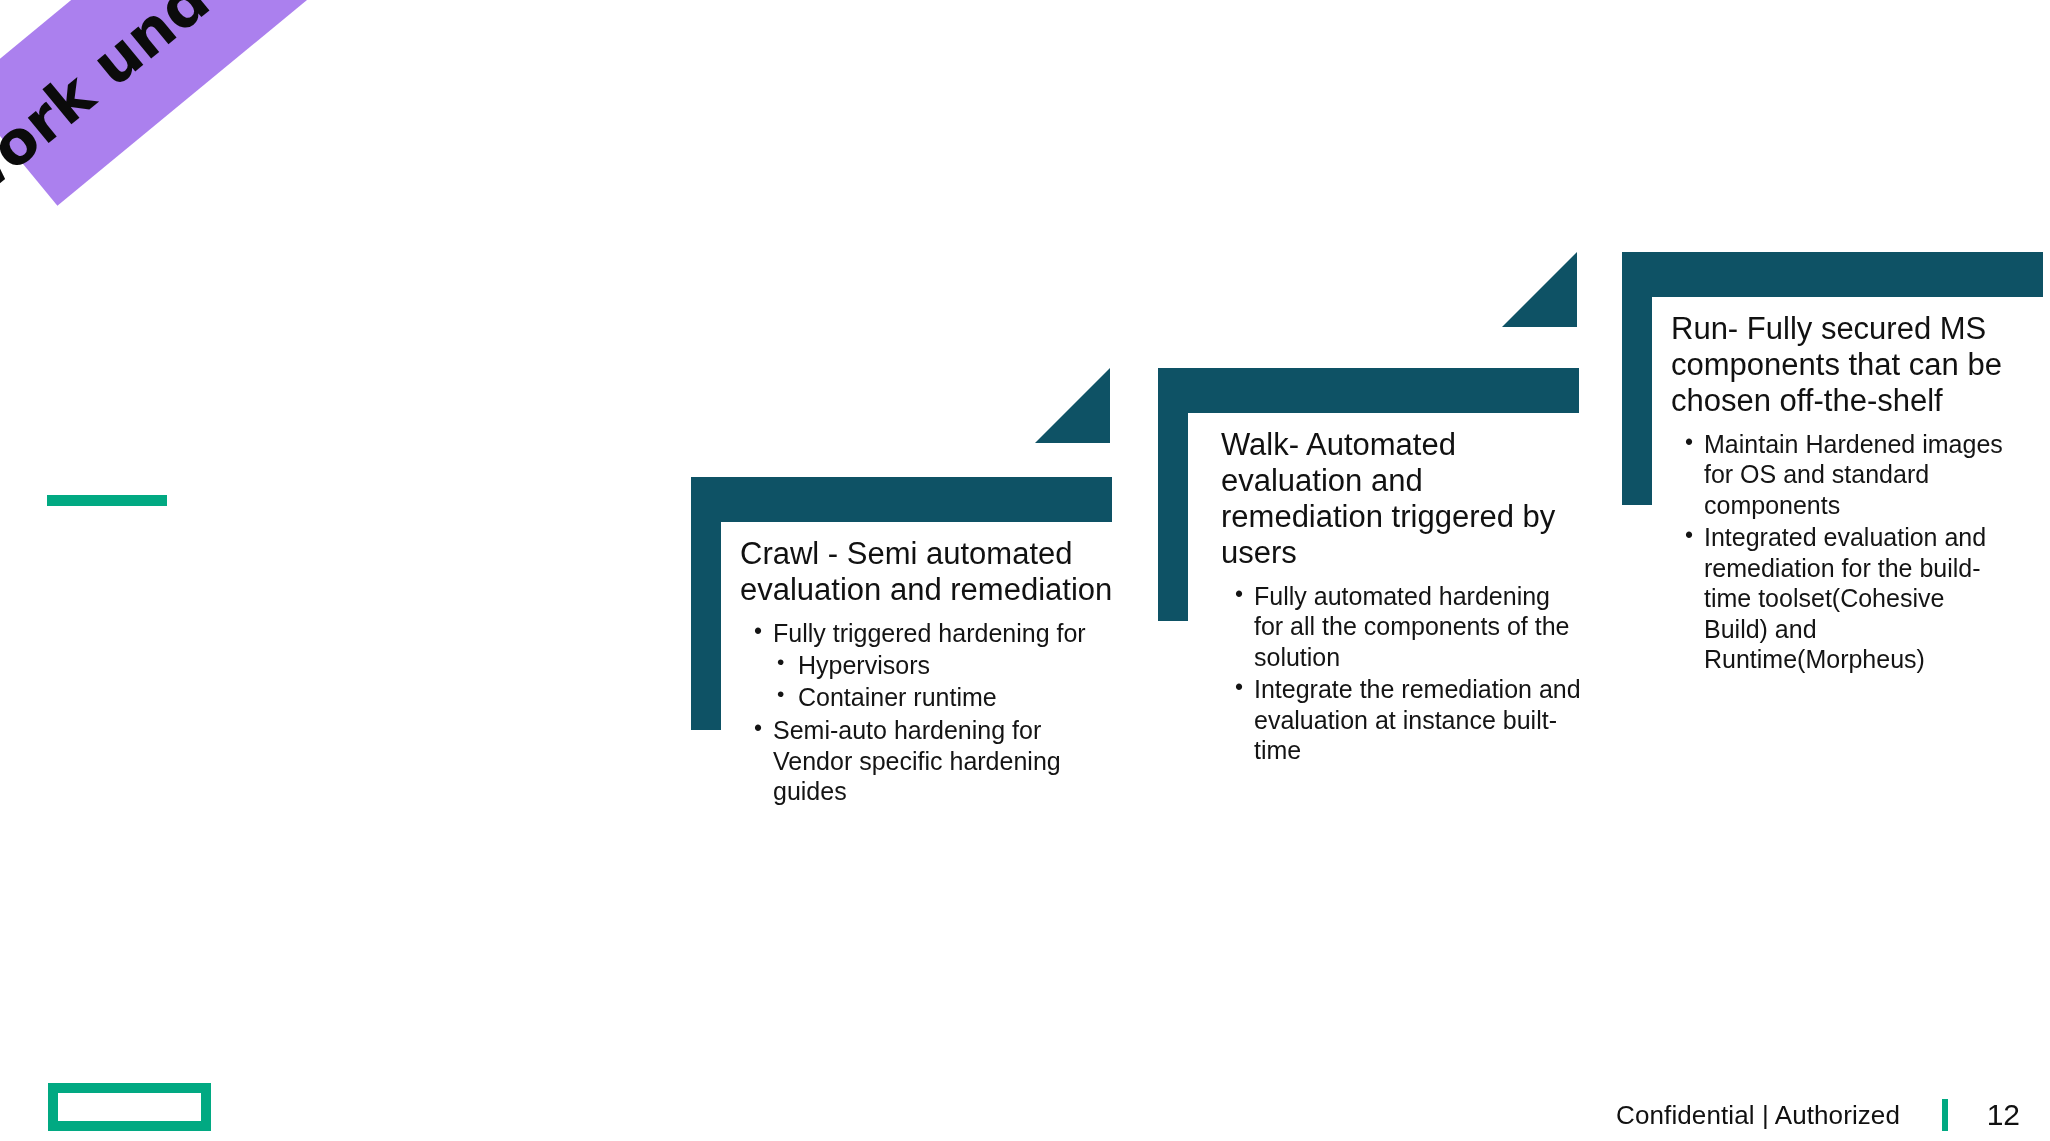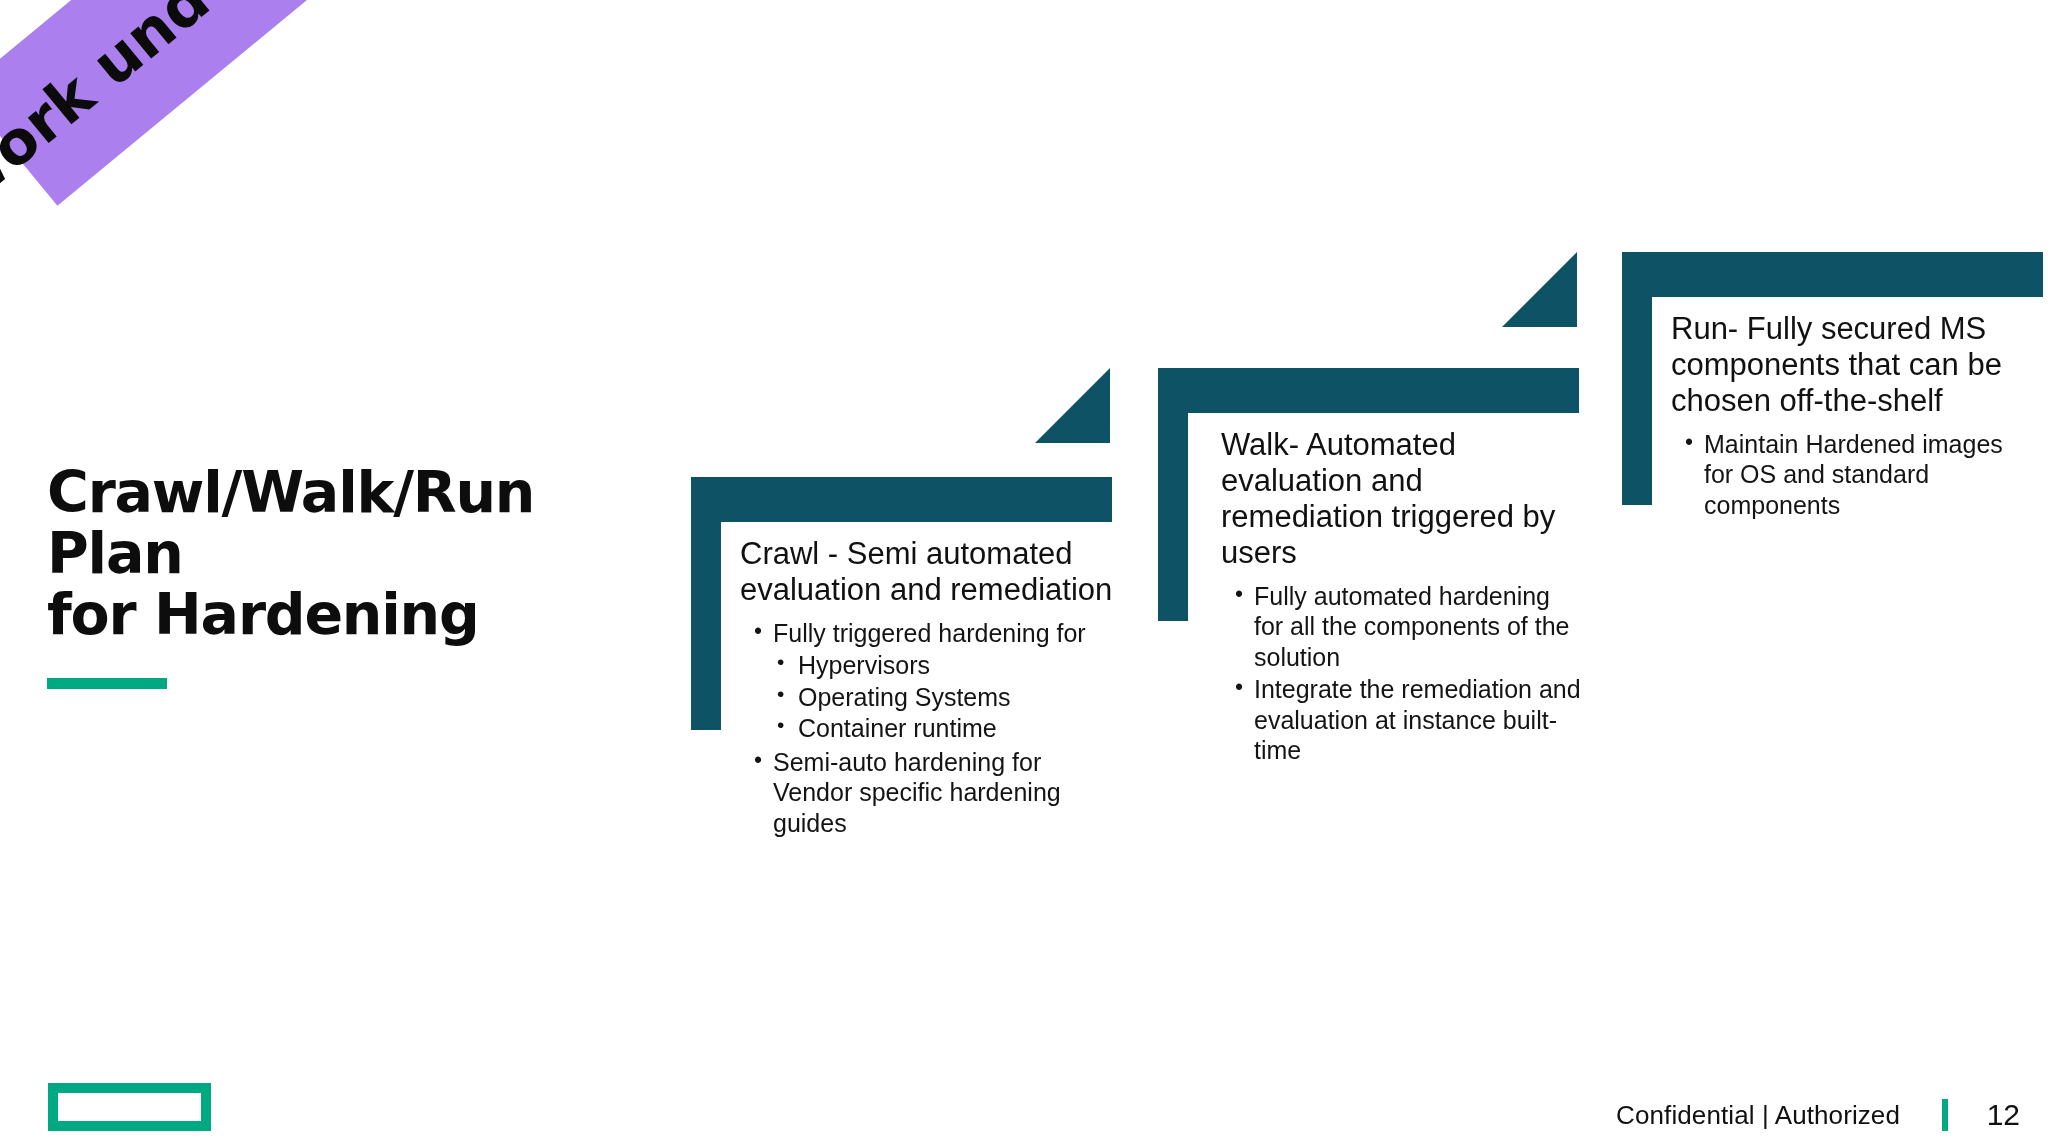--- a/index.html
+++ b/index.html
@@ -194,39 +194,37 @@
 </head>
 <body>
 
 <div id="slide">
 
   <div id="wip-banner">
     <span class="wip-text">Work under Progress</span>
   </div>
 
   <div id="title-block">
-    <h1 id="page-title"><span>Crawl/Walk/Run Plan</span><br><span>for Hardening</span></h1>
     <div id="title-rule"></div>
   </div>
 
   <div class="arrow-tri" style="left:1035px; top:368px; border-left:75px solid transparent; border-bottom:75px solid #0E5265;"></div>
 
   <div class="arrow-tri" style="left:1502px; top:252px; border-left:75px solid transparent; border-bottom:75px solid #0E5265;"></div>
 
   <div class="card" id="card-crawl" style="left:691px; top:477px; width:421px; height:253px;">
     <div class="card-topbar" style="width:421px;"></div>
     <div class="card-leftbar" style="height:253px;"></div>
     <div class="card-body" style="left:49px; top:59px; width:380px;">
       <p class="card-heading"><b>Crawl</b><span> - Semi automated evaluation and remediation</span></p>
       <ul class="bullets">
         <li>
           <span>Fully triggered hardening for</span>
           <ul class="subbullets">
             <li>Hypervisors</li>
-            <li>Operating Systems</li>
             <li>Container runtime</li>
           </ul>
         </li>
         <li>Semi-auto hardening for Vendor specific hardening guides</li>
       </ul>
     </div>
   </div>
 
   <div class="card" id="card-walk" style="left:1158px; top:368px; width:421px; height:253px;">
     <div class="card-topbar" style="width:421px;"></div>
@@ -240,20 +238,21 @@
     </div>
   </div>
 
   <div class="card" id="card-run" style="left:1622px; top:252px; width:421px; height:253px;">
     <div class="card-topbar" style="width:421px;"></div>
     <div class="card-leftbar" style="height:253px;"></div>
     <div class="card-body" style="left:49px; top:59px; width:340px;">
       <p class="card-heading"><b>Run-</b><span> Fully secured MS components that can be chosen off-the-shelf</span></p>
       <ul class="bullets">
         <li>Maintain Hardened images for OS and standard components</li>
+        <li>Integrated evaluation and remediation for the build-time toolset(Cohesive Build) and Runtime(Morpheus)</li>
       </ul>
     </div>
   </div>
 
   <div id="hpe-logo"></div>
 
   <div id="footer-right">
     <span id="footer-confidential">Confidential | Authorized</span>
     <span id="footer-sep"></span>
     <span id="footer-pagenum">12</span>

